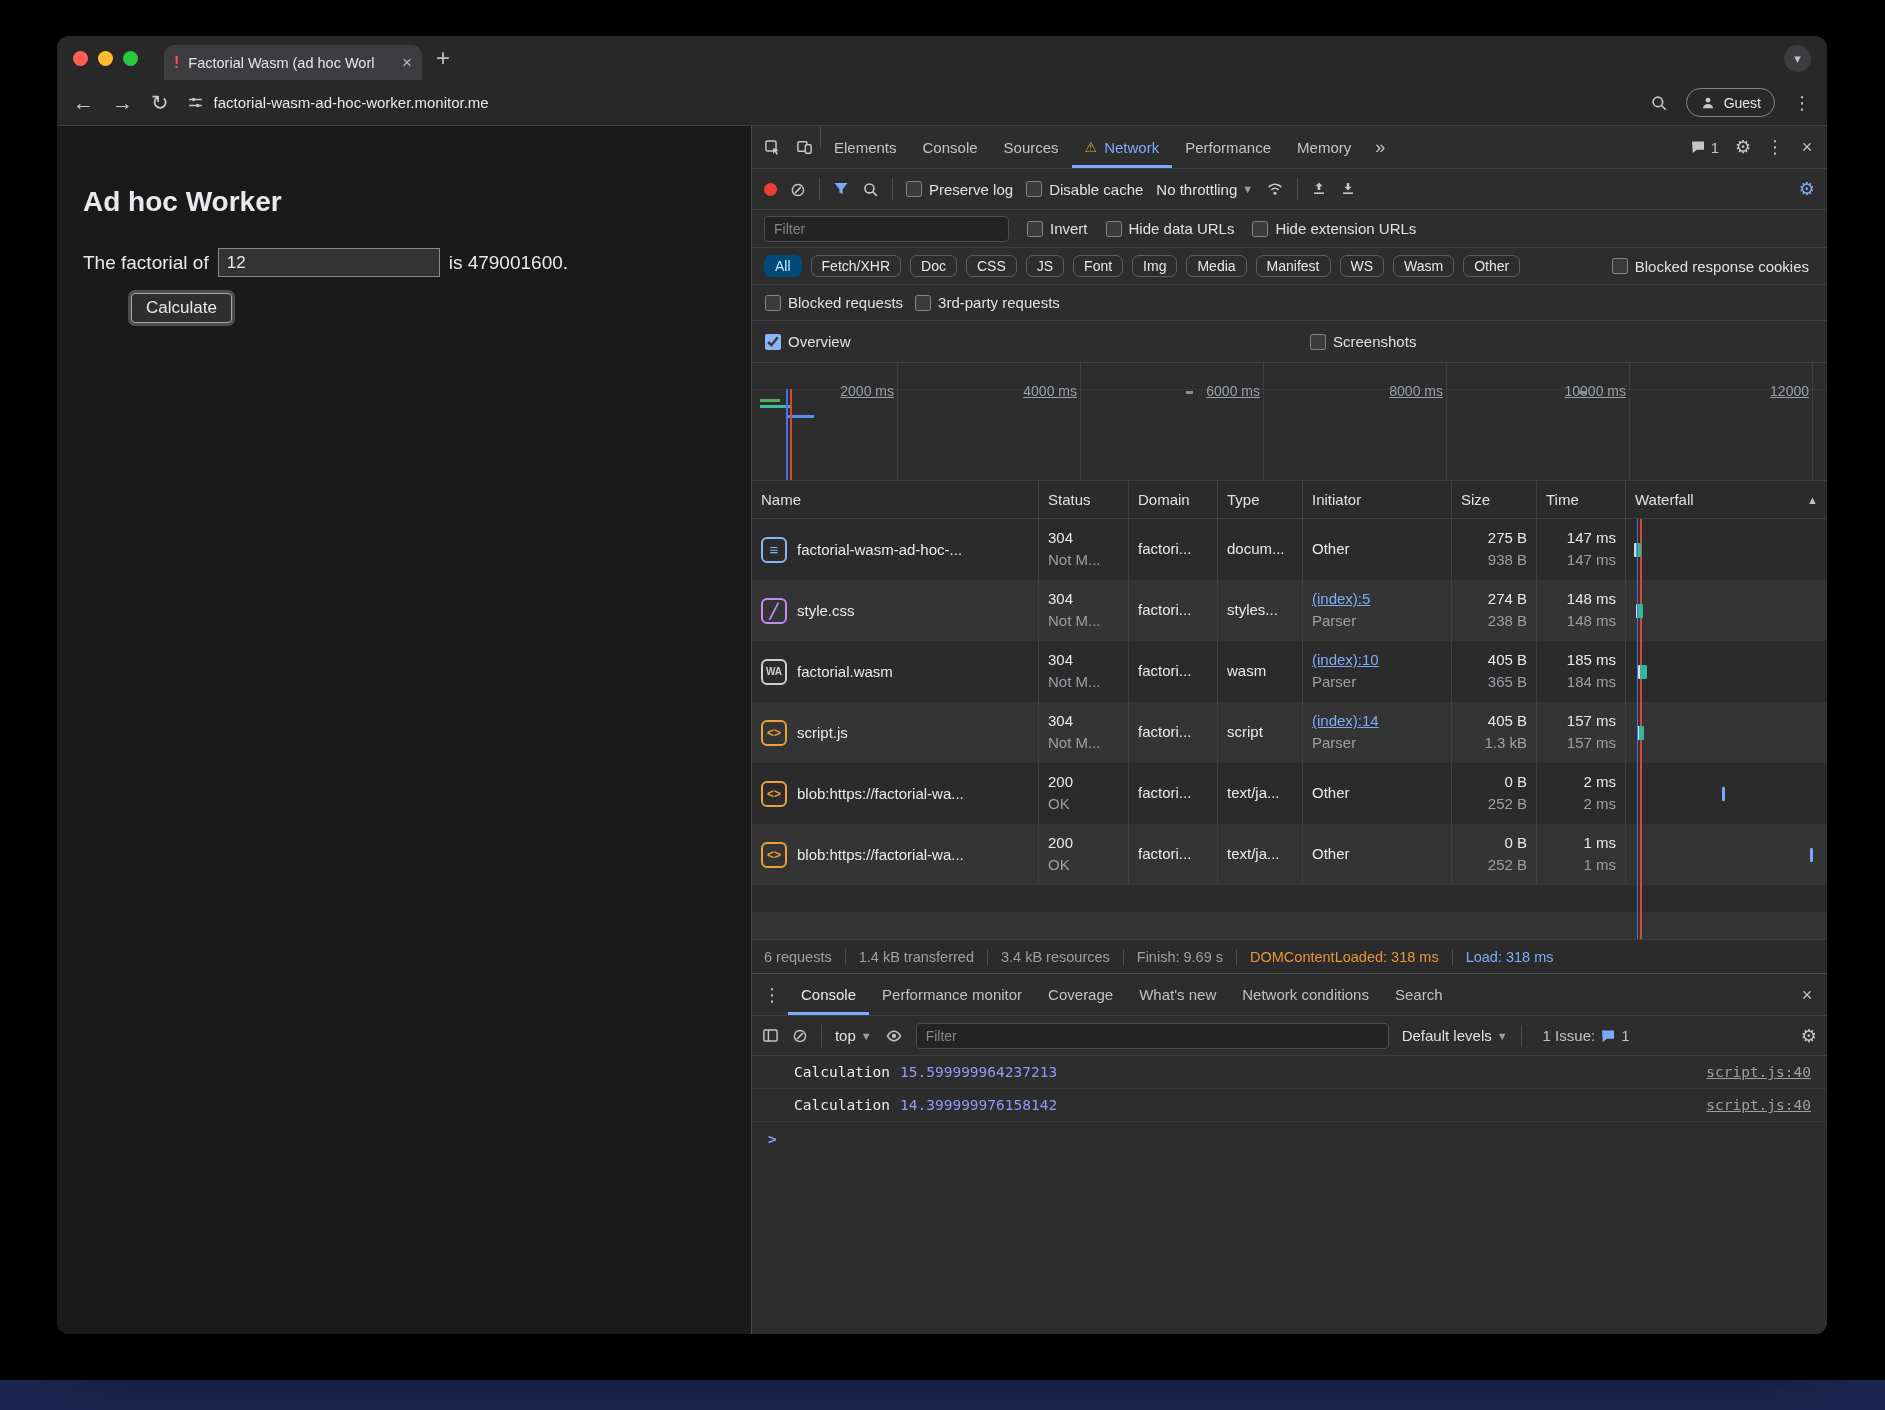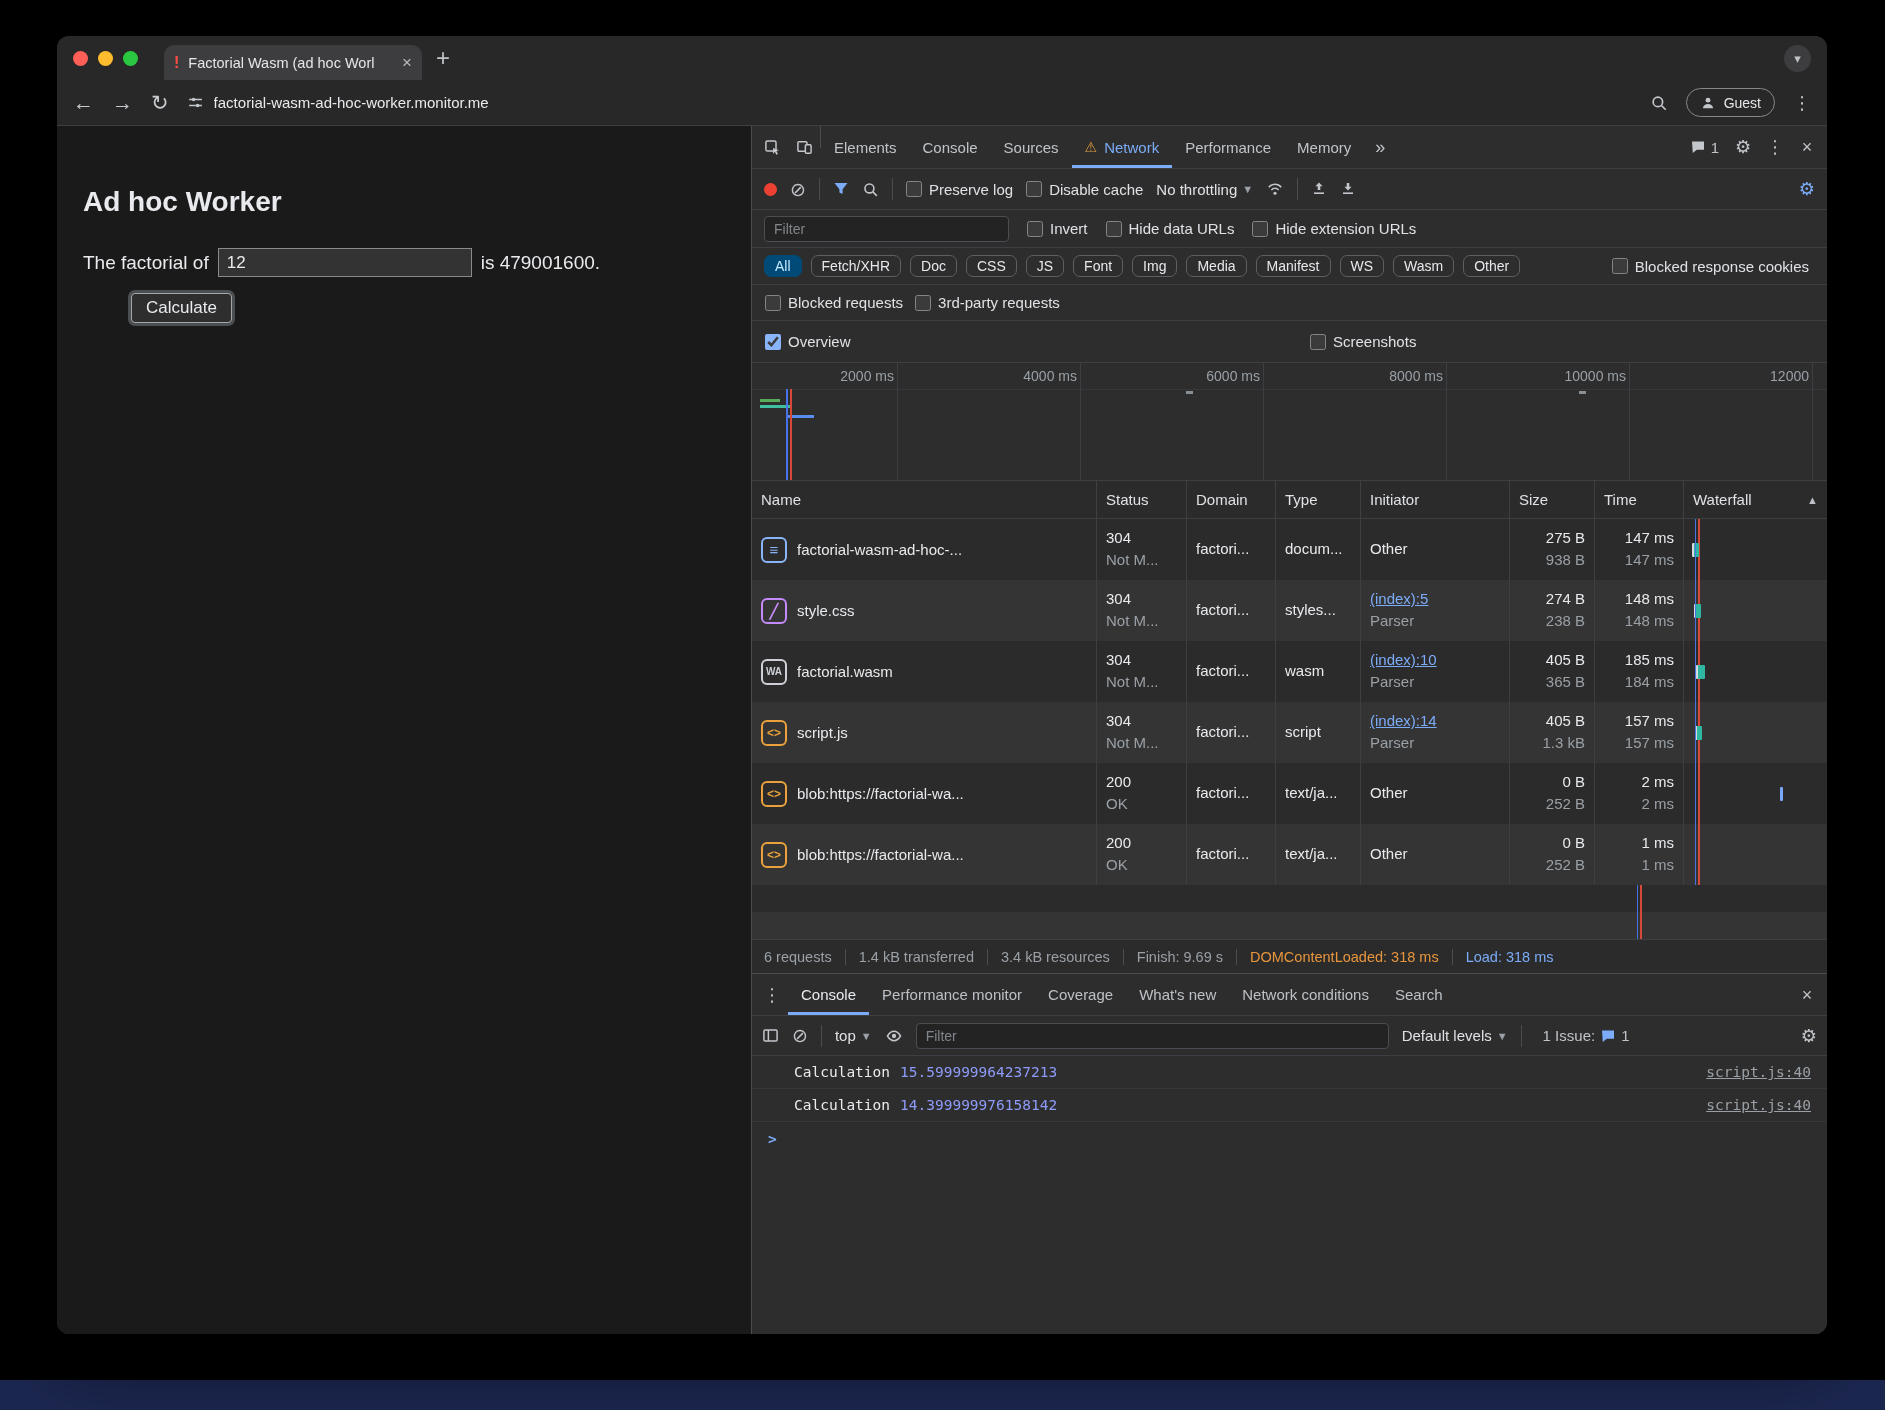--- a/index.html
+++ b/index.html
@@ -44,21 +44,21 @@
   .guest-pill{display:flex;align-items:center;gap:8px;border:1px solid #84878b;border-radius:15px;
           height:29px;padding:0 13px;color:#e4e6ea;font-size:14px;}
 
   .content{flex:1;display:flex;min-height:0;}
 
   
   .webpage{width:694px;background:#1a1a1a;padding:24px 26px;color:var(--text);}
   .webpage h1{font-size:41px;margin:22px 0 0;font-weight:700;}
   .webpage h2{font-size:28px;margin:36px 0 0;font-weight:700;}
   .fact-row{display:flex;align-items:center;gap:9px;margin-top:30px;font-size:19px;}
-  .fact-input{width:254px;height:29px;background:#333;border:1px solid #8a8a8a;color:#e8eaed;
+  .fact-input{width:222px;height:29px;background:#333;border:1px solid #8a8a8a;color:#e8eaed;
           font-size:17px;padding:2px 8px;font-family:"Liberation Sans",sans-serif;}
   .calc-btn{margin-top:16px;font-size:17px;padding:4px 14px;background:#2e2e2e;color:#e8eaed;
           border:1px solid #a6a6a6;border-radius:4px;box-shadow:0 0 0 3px rgba(170,180,190,.35);
           font-family:"Liberation Sans",sans-serif;margin-left:48px;}
 
   
   .devtools{flex:1;min-width:0;background:var(--panel);border-left:1px solid var(--border-strong);
           display:flex;flex-direction:column;font-size:15px;color:#dfe1e5;}
   .vsep{width:1px;height:22px;background:var(--border-strong);flex:none;}
   .icon-btn{display:flex;align-items:center;justify-content:center;width:32px;height:100%;
@@ -97,28 +97,28 @@
   .blocked-row{height:36px;display:flex;align-items:center;gap:12px;padding:0 13px;
           border-bottom:1px solid var(--border);flex:none;}
 
   .settings-rows{border-bottom:1px solid var(--border);padding:2px 0;flex:none;}
   .settings-row{height:37px;display:flex;align-items:center;padding:0 13px;}
   .settings-col{width:545px;display:flex;}
 
   .timeline{position:relative;height:118px;border-bottom:1px solid var(--border);
           overflow:hidden;background:var(--panel);flex:none;}
   .tl-tick{position:absolute;top:0;bottom:0;width:1px;background:#3b3e42;}
-  .tl-label{position:absolute;top:5px;right:4px;font-size:14px;color:var(--text-dim);white-space:nowrap;}
+  .tl-label{position:absolute;top:20px;right:4px;font-size:14px;color:var(--text-dim);white-space:nowrap;text-decoration:underline;}
   .tl-topline{position:absolute;left:0;right:0;top:26px;height:1px;background:#35383b;}
   .tl-mark{position:absolute;}
 
   .table-header{height:38px;display:flex;align-items:stretch;background:var(--panel-dark);
           border-bottom:1px solid var(--border);flex:none;}
   .th{display:flex;align-items:center;padding:0 9px;border-right:1px solid var(--border);color:#dfe1e5;}
-  .col-name{width:345px;flex:none;} .col-status{width:90px;flex:none;} .col-domain{width:89px;flex:none;}
+  .col-name{width:287px;flex:none;} .col-status{width:90px;flex:none;} .col-domain{width:89px;flex:none;}
   .col-type{width:85px;flex:none;} .col-init{width:149px;flex:none;} .col-size{width:85px;flex:none;}
   .col-time{width:89px;flex:none;} .col-waterfall{flex:1;border-right:none;}
   .sort-arrow{margin-left:auto;font-size:11px;color:var(--text-mid);}
 
   .net-row{display:flex;height:61px;align-items:stretch;flex:none;}
   .net-row.odd{background:var(--panel-dark);} .net-row.even{background:var(--row-light);}
   .td{border-right:1px solid var(--border);padding:6px 9px;overflow:hidden;}
   .td.two{display:flex;flex-direction:column;justify-content:center;gap:3px;line-height:1.25;}
   .sub{color:var(--text-dim);white-space:nowrap;overflow:hidden;text-overflow:ellipsis;}
   .val{color:var(--text);white-space:nowrap;overflow:hidden;text-overflow:ellipsis;}

